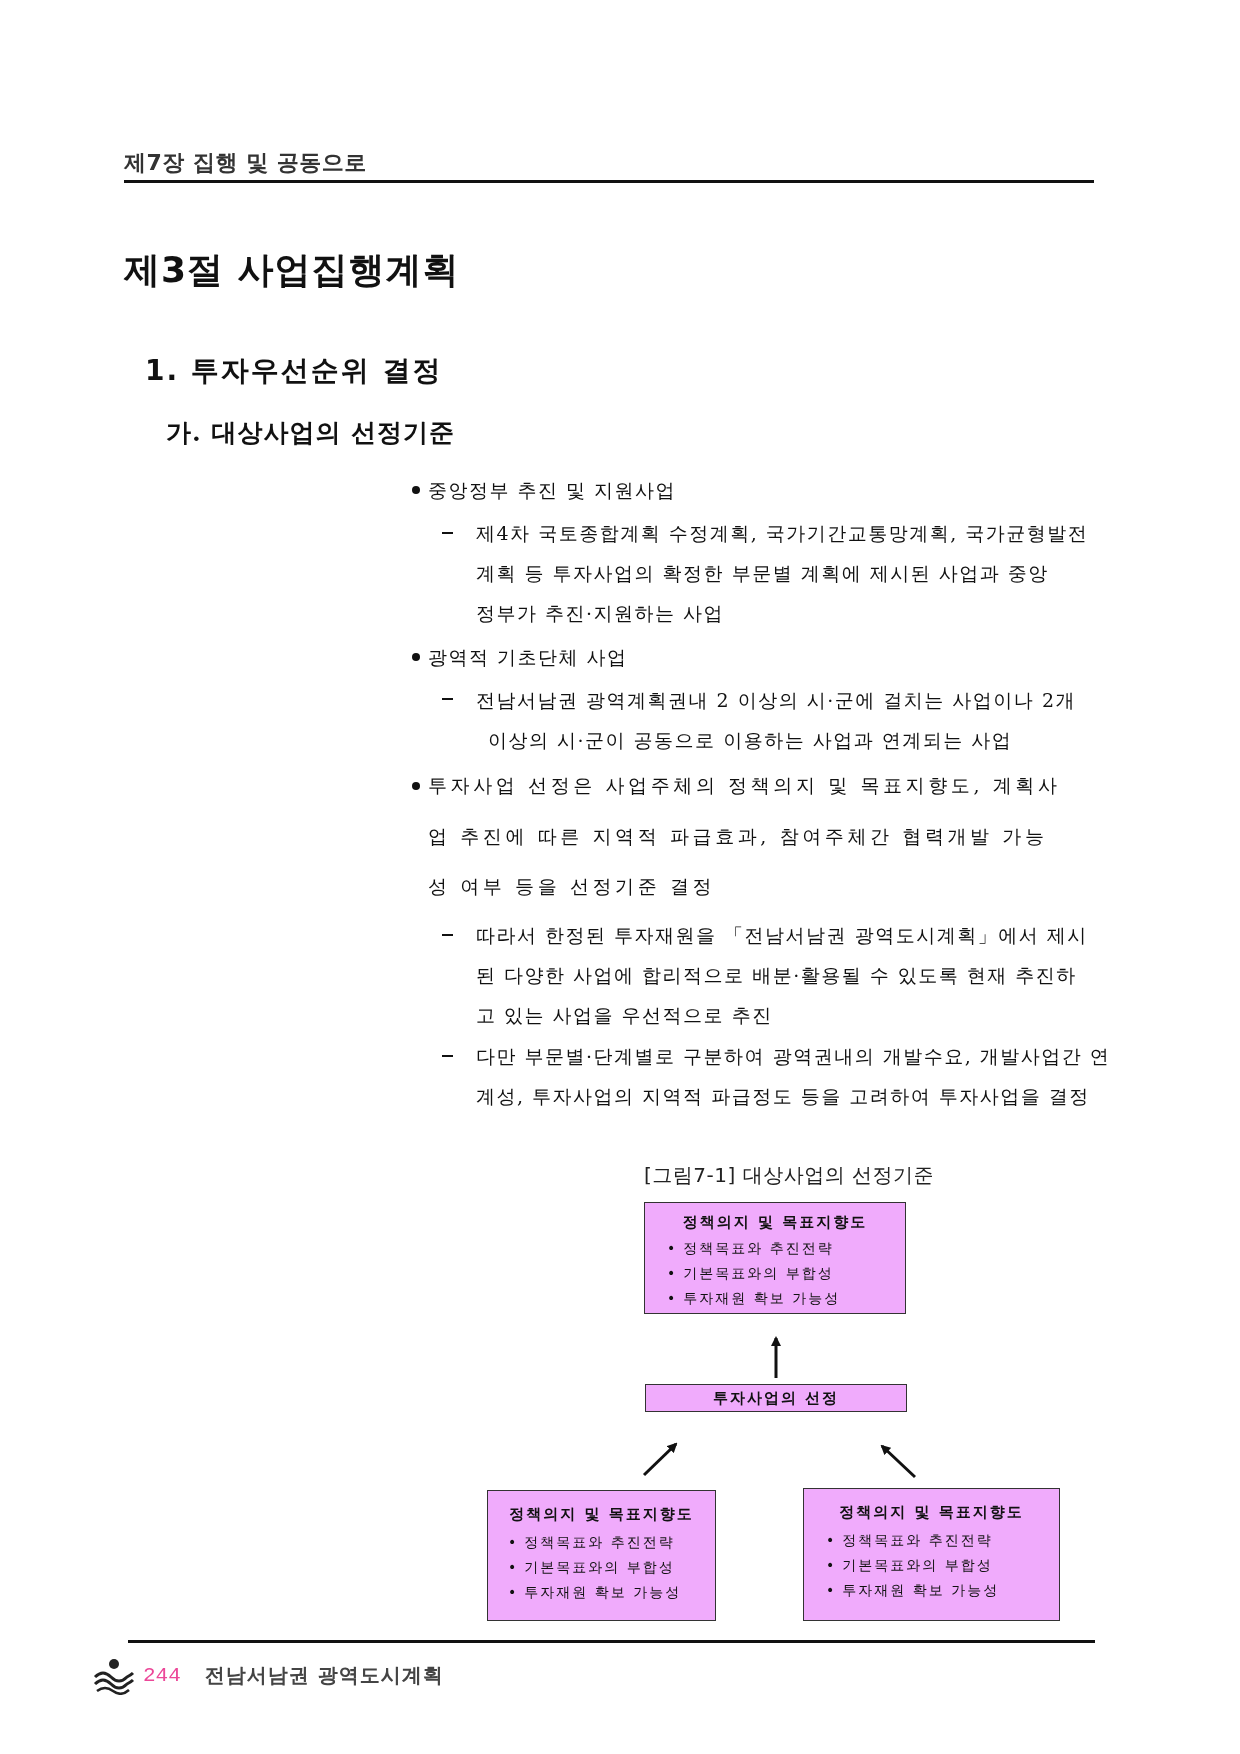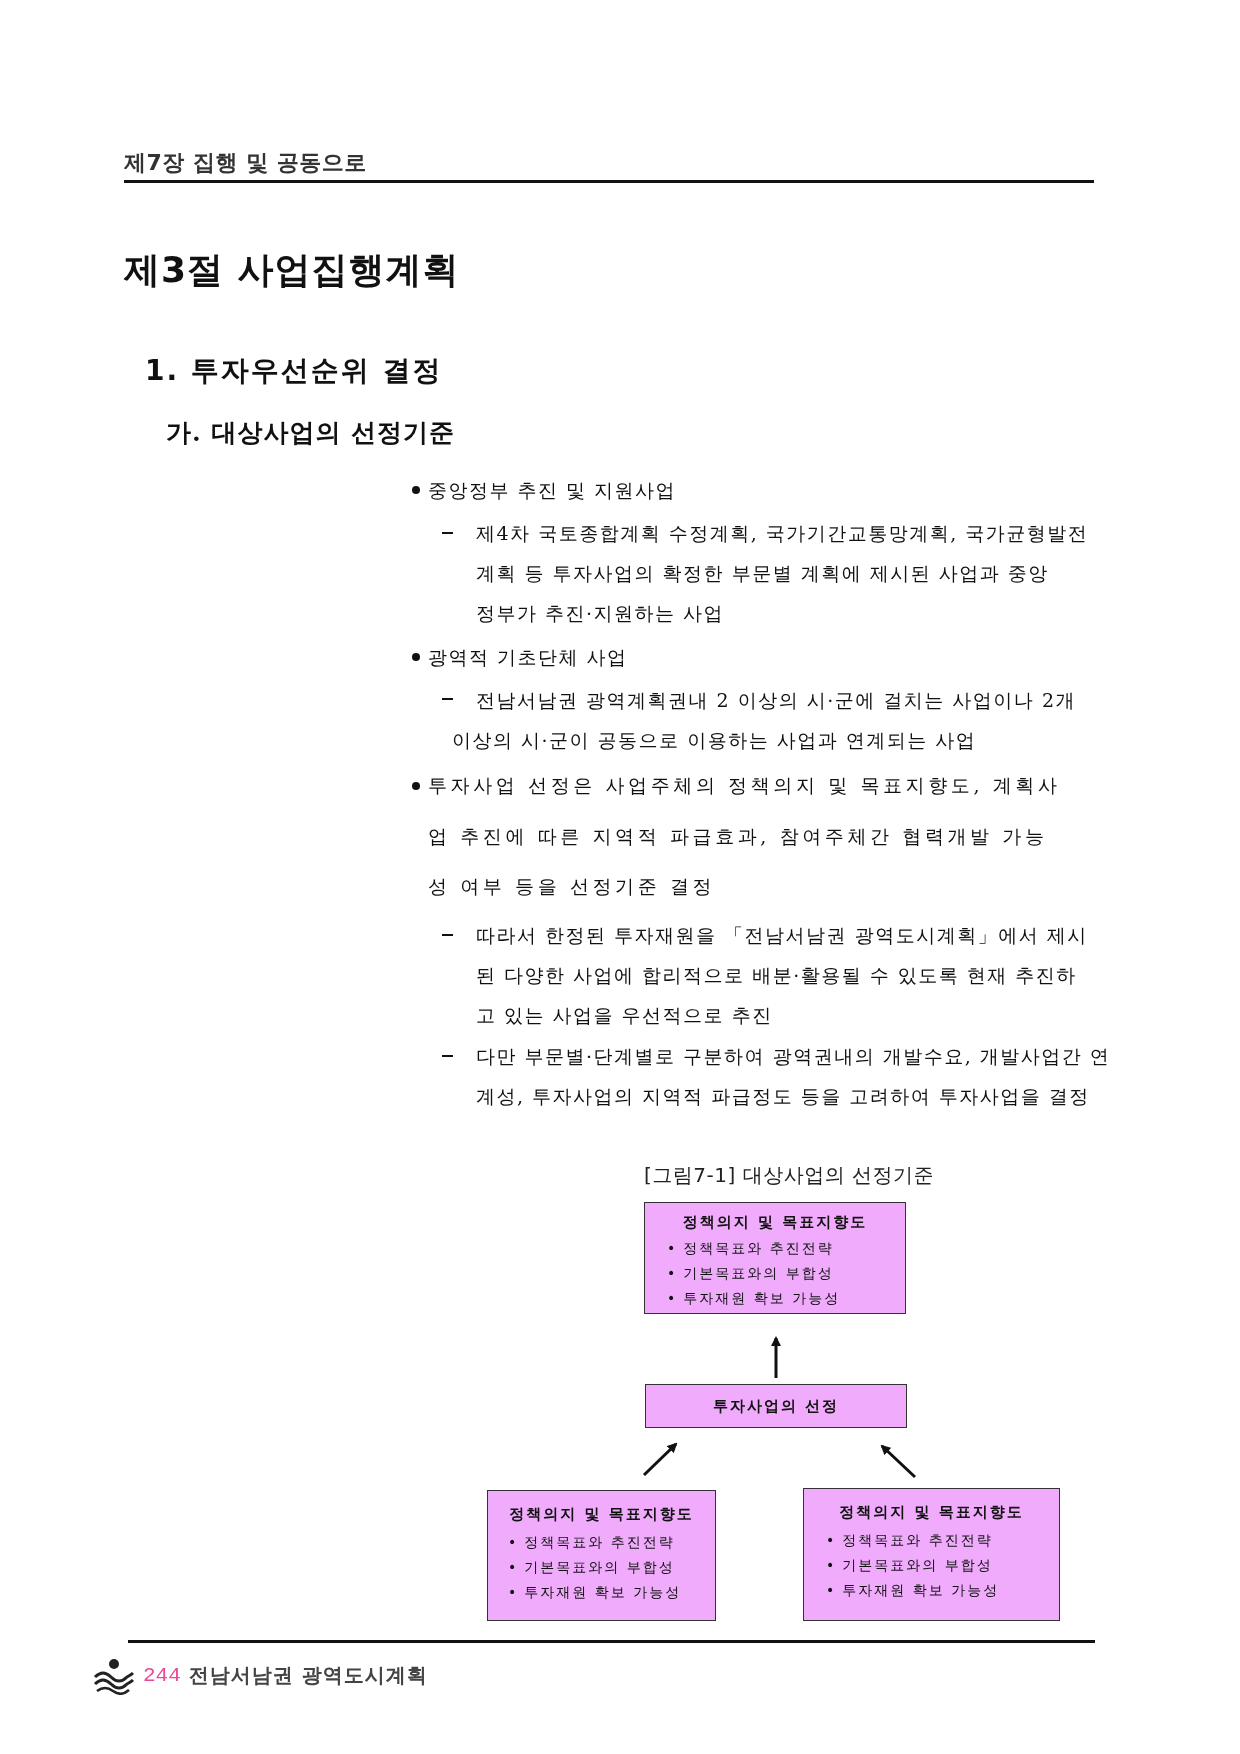--- a/index.html
+++ b/index.html
@@ -93,21 +93,21 @@
       display: flex; align-items: center; gap: 8px;
     }
     .footer-logo { width: 42px; height: 40px; }
     .footer-page {
       font-family: Liberation Mono, monospace;
       font-size: 21px; color: #ec4899;
     }
     .footer-title {
       font-family: "DejaVu Sans", "Liberation Sans", sans-serif;
       font-size: 20px; font-weight: bold; color: #444; letter-spacing: 1px;
-      margin-left: 0;
+      margin-left: 16px;
     }
   </style>
 </head>
 <body>
 
 <div class="page">
 
   <div class="run-header">제7장 집행 및 공동으로</div>
   <div class="rule-header"></div>
 
@@ -121,21 +121,21 @@
   <span class="dash-mark" style="left:442px; top:532px;"></span>
   <div class="body-line" style="left:476px; top:521px;">제4차 국토종합계획 수정계획, 국가기간교통망계획, 국가균형발전</div>
   <div class="body-line" style="left:476px; top:561px;">계획 등 투자사업의 확정한 부문별 계획에 제시된 사업과 중앙</div>
   <div class="body-line" style="left:476px; top:601px;">정부가 추진·지원하는 사업</div>
 
   <span class="bullet-dot" style="left:412px; top:653px;"></span>
   <div class="body-line" style="left:428px; top:645px;">광역적 기초단체 사업</div>
 
   <span class="dash-mark" style="left:442px; top:698px;"></span>
   <div class="body-line" style="left:476px; top:688px;">전남서남권 광역계획권내 2 이상의 시·군에 걸치는 사업이나 2개</div>
-  <div class="body-line" style="left:452px; top:728px;text-align:right;">이상의 시·군이 공동으로 이용하는 사업과 연계되는 사업</div>
+  <div class="body-line" style="left:488px; top:728px;text-align:right;">이상의 시·군이 공동으로 이용하는 사업과 연계되는 사업</div>
 
   <span class="bullet-dot" style="left:412px; top:782px;"></span>
   <div class="body-line" style="left:428px; top:773px; letter-spacing:3.6px;">투자사업 선정은 사업주체의 정책의지 및 목표지향도, 계획사</div>
   <div class="body-line" style="left:428px; top:824px; letter-spacing:3.6px;">업 추진에 따른 지역적 파급효과, 참여주체간 협력개발 가능</div>
   <div class="body-line" style="left:428px; top:874px; letter-spacing:3.6px;">성 여부 등을 선정기준 결정</div>
 
   <span class="dash-mark" style="left:442px; top:934px;"></span>
   <div class="body-line" style="left:476px; top:923px;">따라서 한정된 투자재원을 「전남서남권 광역도시계획」에서 제시</div>
   <div class="body-line" style="left:476px; top:963px;">된 다양한 사업에 합리적으로 배분·활용될 수 있도록 현재 추진하</div>
   <div class="body-line" style="left:476px; top:1003px;">고 있는 사업을 우선적으로 추진</div>
@@ -146,21 +146,21 @@
 
   <div class="fig-caption">[그림7-1] 대상사업의 선정기준</div>
 
   <div class="box" style="left:644px; top:1202px; width:262px; height:112px; padding:10px 0 0 22px;">
     <div class="box-title" style="margin-left:-22px; margin-bottom:4px;">정책의지 및 목표지향도</div>
     <div class="box-item">정책목표와 추진전략</div>
     <div class="box-item">기본목표와의 부합성</div>
     <div class="box-item">투자재원 확보 가능성</div>
   </div>
 
-  <div class="box box-center" style="left:645px; top:1384px; width:262px; height:44px;">
+  <div class="box box-center" style="left:645px; top:1384px; width:262px; height:28px;">
     <span>투자사업의 선정</span>
   </div>
 
   <div class="box" style="left:487px; top:1490px; width:229px; height:131px; padding:14px 0 0 20px;">
     <div class="box-title" style="margin-left:-20px; margin-bottom:6px;">정책의지 및 목표지향도</div>
     <div class="box-item">정책목표와 추진전략</div>
     <div class="box-item">기본목표와의 부합성</div>
     <div class="box-item">투자재원 확보 가능성</div>
   </div>
 

